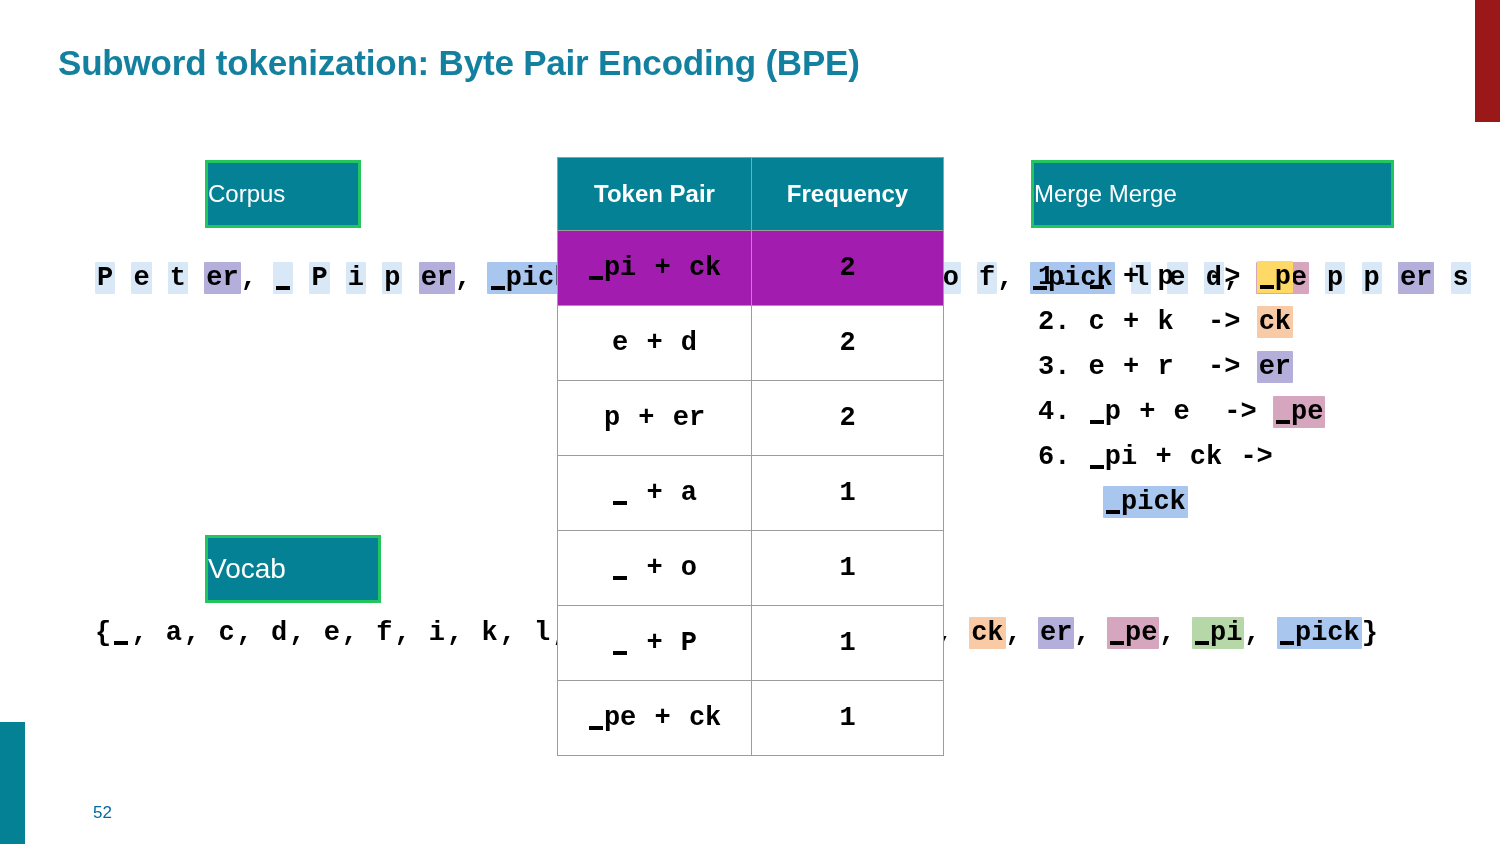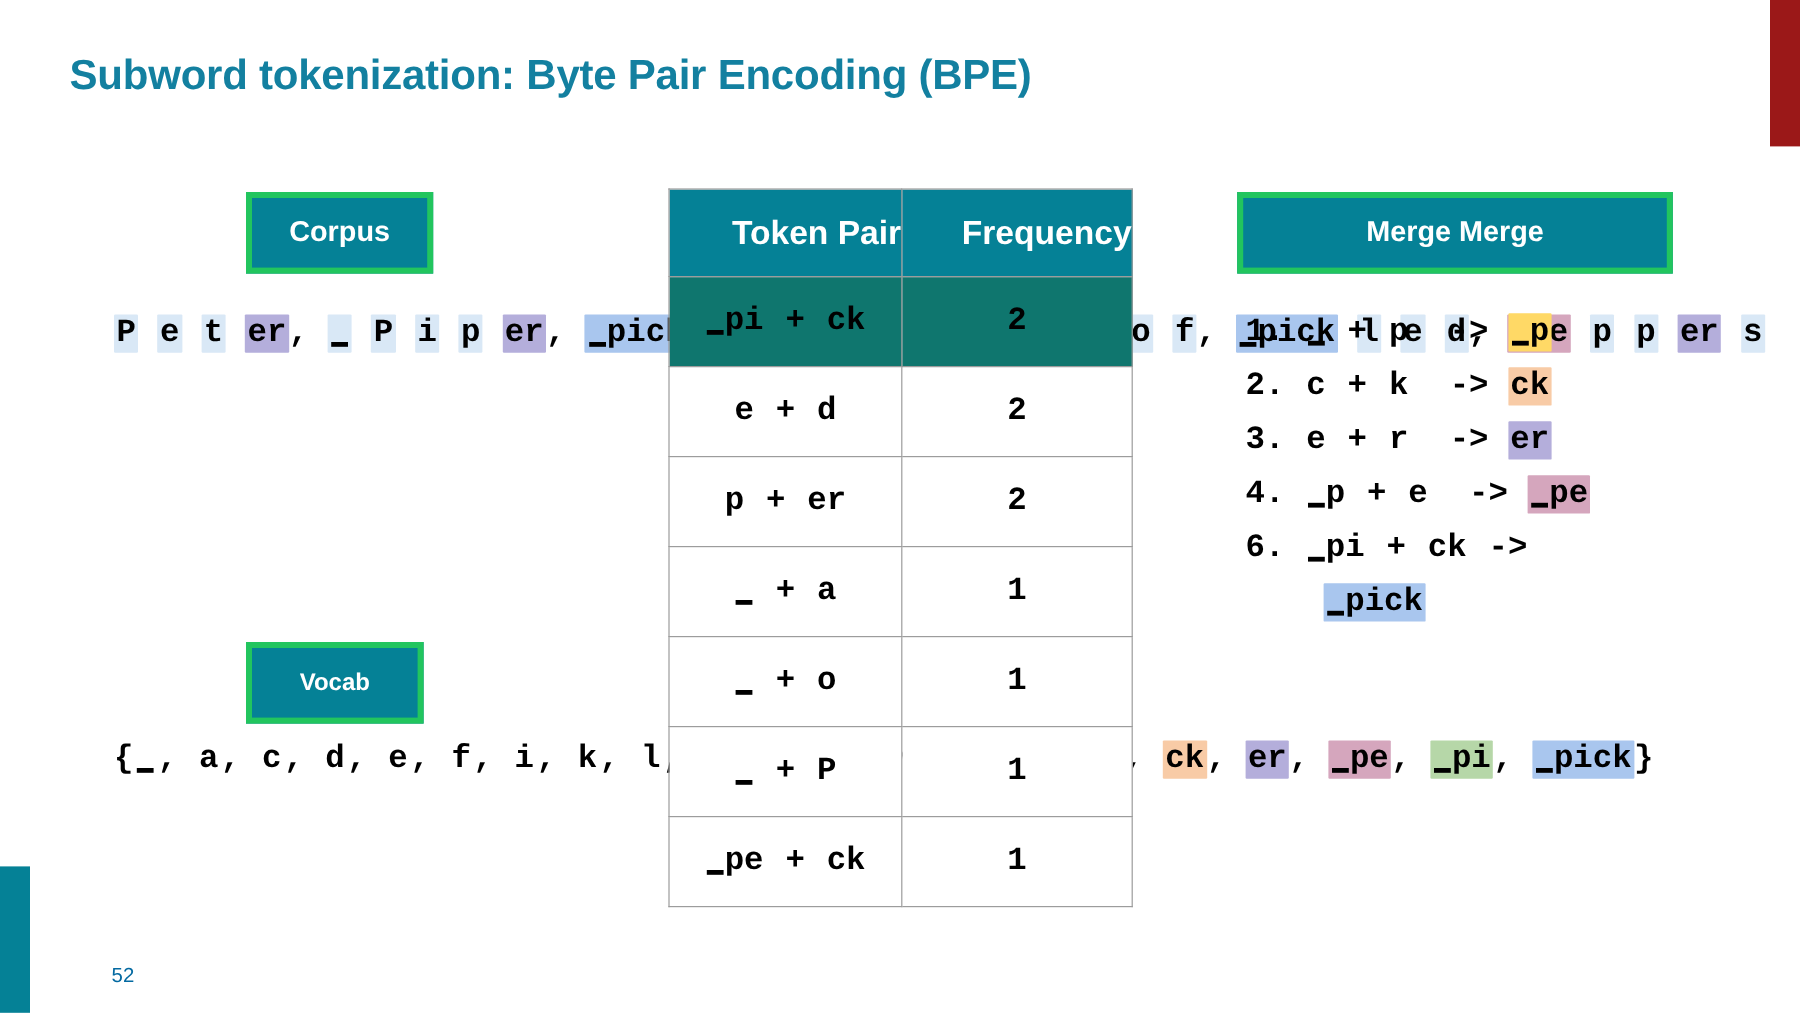--- a/index.html
+++ b/index.html
@@ -53,35 +53,35 @@
     top: 803px;
     font-size: 17px;
     color: #0369a1;
     margin-left: 35px;
   }
 
   
   .hdr-box {
     position: absolute;
     background: #058196;
-    border: 5px solid #22c55e;
+    border: 3px solid #22c55e;
     color: #ffffff;
-    font-weight: bold;
+    font-weight: normal;
     display: flex;
     align-items: center;
-    justify-content: center;
+    justify-content: flex-start;
     box-sizing: border-box;
   }
   #corpus-header {
     left: 205px; top: 160px; width: 156px; height: 68px;
     font-size: 24px;
   }
   #vocab-header {
-    left: 205px; top: 535px; width: 148px; height: 68px;
-    font-size: 20px;
+    left: 205px; top: 535px; width: 176px; height: 68px;
+    font-size: 28px;
   }
   #merge-header {
     left: 1031px; top: 160px; width: 363px; height: 68px;
     font-size: 24px;
   }
 
   
   .mono-block {
     position: absolute;
     font-family: "Liberation Mono", "DejaVu Sans Mono", monospace;
@@ -126,42 +126,42 @@
     width: 386px;
     border-collapse: collapse;
     table-layout: fixed;
   }
   #freq-table col.c1 { width: 194px; }
   #freq-table col.c2 { width: 192px; }
   #freq-table th {
     background: #058196;
     color: #ffffff;
     font-family: "Liberation Sans", sans-serif;
-    font-size: 28px;
+    font-size: 24px;
     font-weight: bold;
     height: 72px;
     border: 1px solid #9c9c9c;
     padding: 0;
-    text-align: right;
+    text-align: center;
     vertical-align: middle;
   }
   #freq-table td {
     height: 74px;
     border: 1px solid #9c9c9c;
     padding: 0;
     text-align: center;
     vertical-align: middle;
     font-family: "Liberation Mono", "DejaVu Sans Mono", monospace;
     font-weight: bold;
     font-size: 27px;
     color: #000000;
     background: #ffffff;
   }
   #freq-table tr.row-highlight td {
-    background: #0f766e;
+    background: #a21caf;
   }
 </style>
 </head>
 <body>
 
 <div id="red-bar"></div>
 <div id="teal-bar"></div>
 
 <div id="slide-title">Subword tokenization: Byte Pair Encoding (BPE)</div>
 

